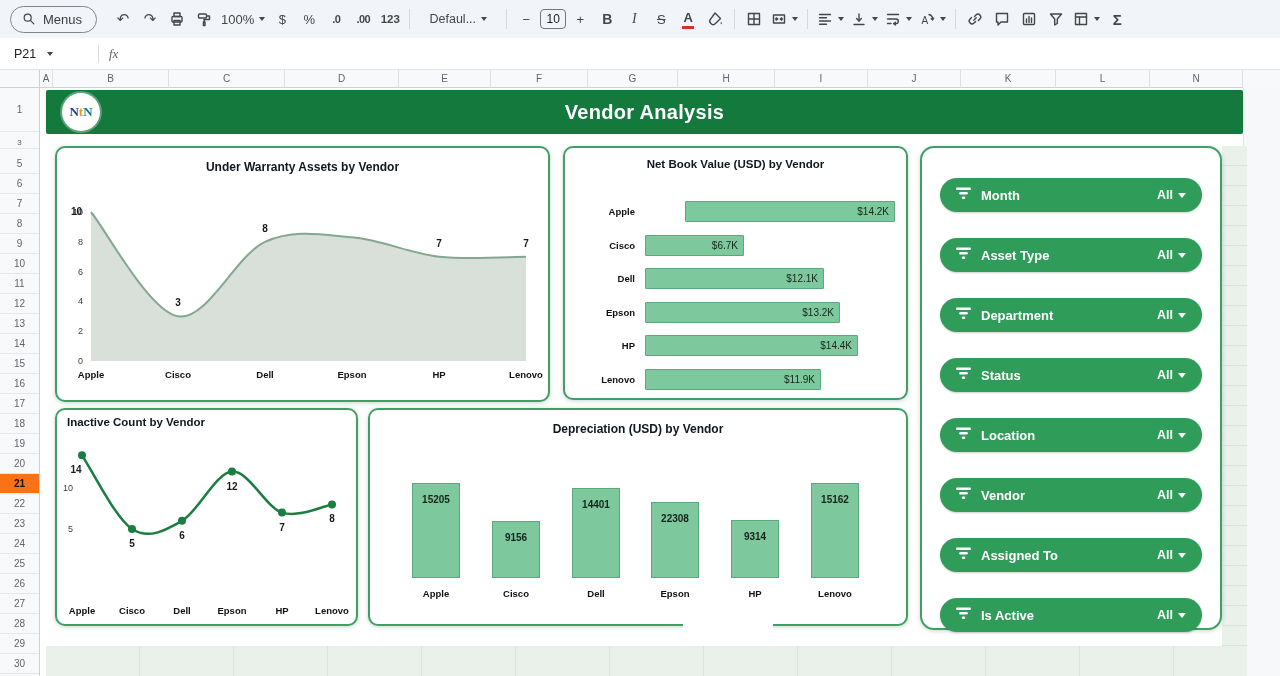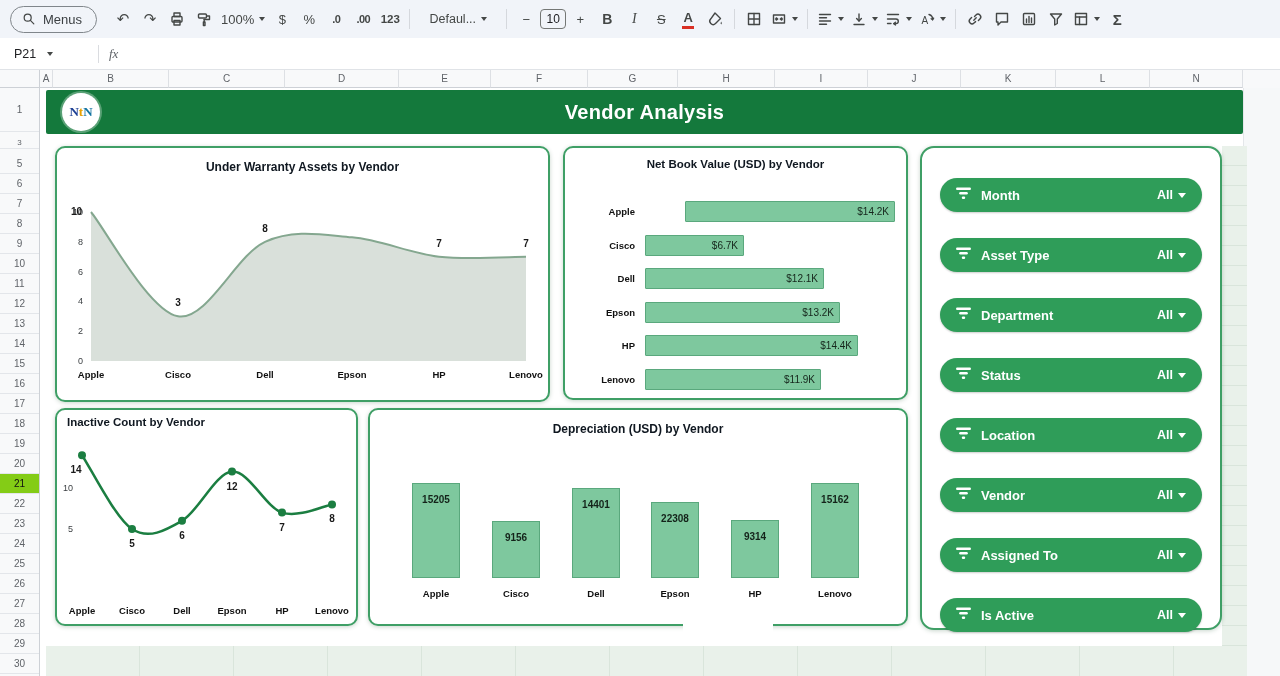--- a/index.html
+++ b/index.html
@@ -34,21 +34,21 @@
   .fx { font-size:13px; font-style:italic; color:#5f6368; font-family:"Liberation Serif", serif; }
 
   
   .header-row { display:flex; height:18px; background:#f8f9fa; }
   .corner { width:40px; flex-shrink:0; border-right:1px solid #cdd1d6; border-bottom:1px solid #cdd1d6; background:#f8f9fa; }
   .col-h { flex-shrink:0; display:flex; align-items:center; justify-content:center; font-size:10px; color:#5f6368; border-right:1px solid #dde0e4; border-bottom:1px solid #cdd1d6; }
   .body-row { display:flex; height:588px; }
   .row-headers { width:40px; flex-shrink:0; background:#f8f9fa; border-right:1px solid #cdd1d6; display:flex; flex-direction:column; overflow:hidden; }
   .row-h { flex-shrink:0; display:flex; align-items:center; justify-content:center; font-size:10px; color:#5f6368; border-bottom:1px solid #e3e6ea; }
   .row-h.tiny { font-size:8px; }
-  .row-h.active { background:#84cc16; color:#111; font-weight:normal; }
+  .row-h.active { background:#f97316; color:#111; font-weight:bold; }
   .canvas { position:relative; flex:1; background:#fff; overflow:hidden; }
 
   
   .far-right { position:absolute; left:1203px; top:0; width:40px; height:100%; background:#f6f8f9; border-left:1px solid #e4e7ea; }
   .right-strip { position:absolute; left:1182px; top:58px; width:25px; height:528px; background:#e9f1ea;
     background-image:repeating-linear-gradient(to bottom, transparent 0 19px, #d9e5db 19px 20px); }
   .bottom-strip { position:absolute; left:6px; top:558px; width:1201px; height:30px; background:#e9f1ea;
     background-image:repeating-linear-gradient(to right, transparent 0 93px, #d9e5db 93px 94px); }
   .banner { position:absolute; left:6px; top:2px; width:1197px; height:44px; background:var(--banner-green,#14793c); display:flex; align-items:center; justify-content:center; border-radius:2px; }
   .banner-title { color:#fff; font-size:20px; font-weight:bold; letter-spacing:.3px; }

